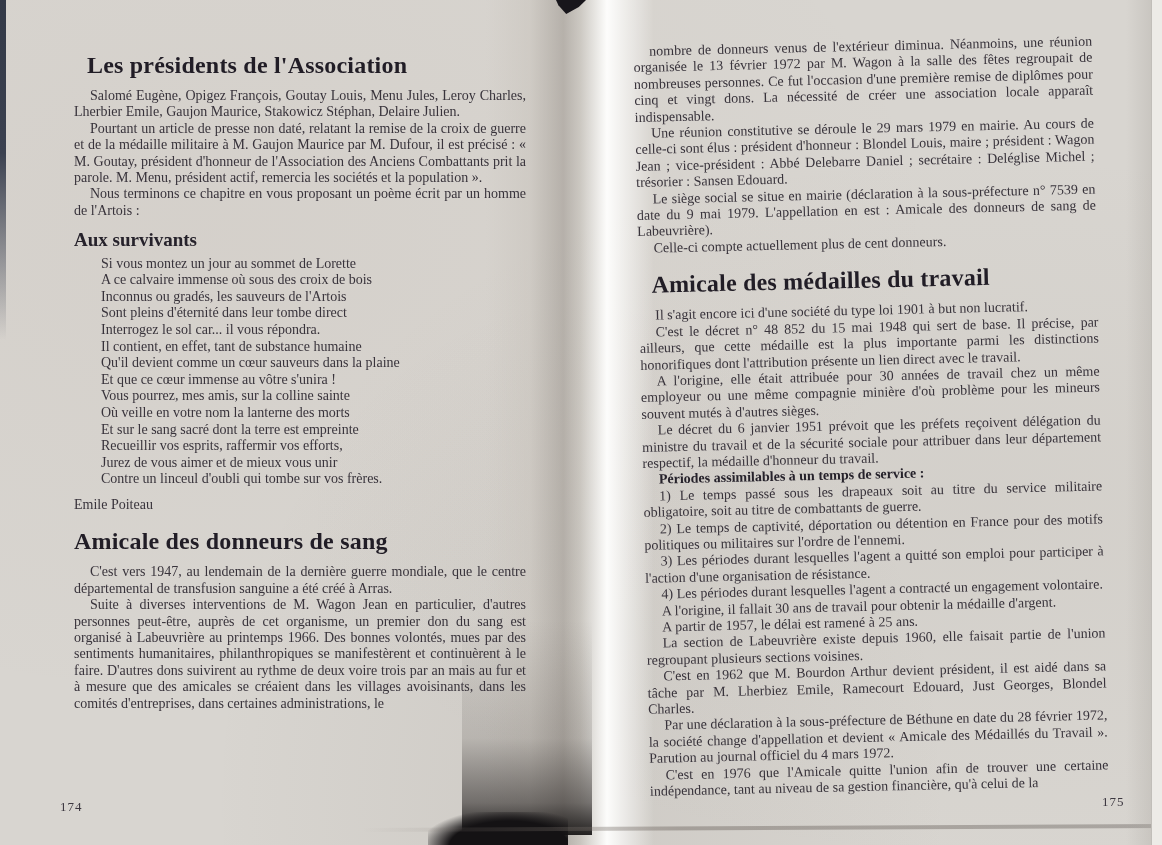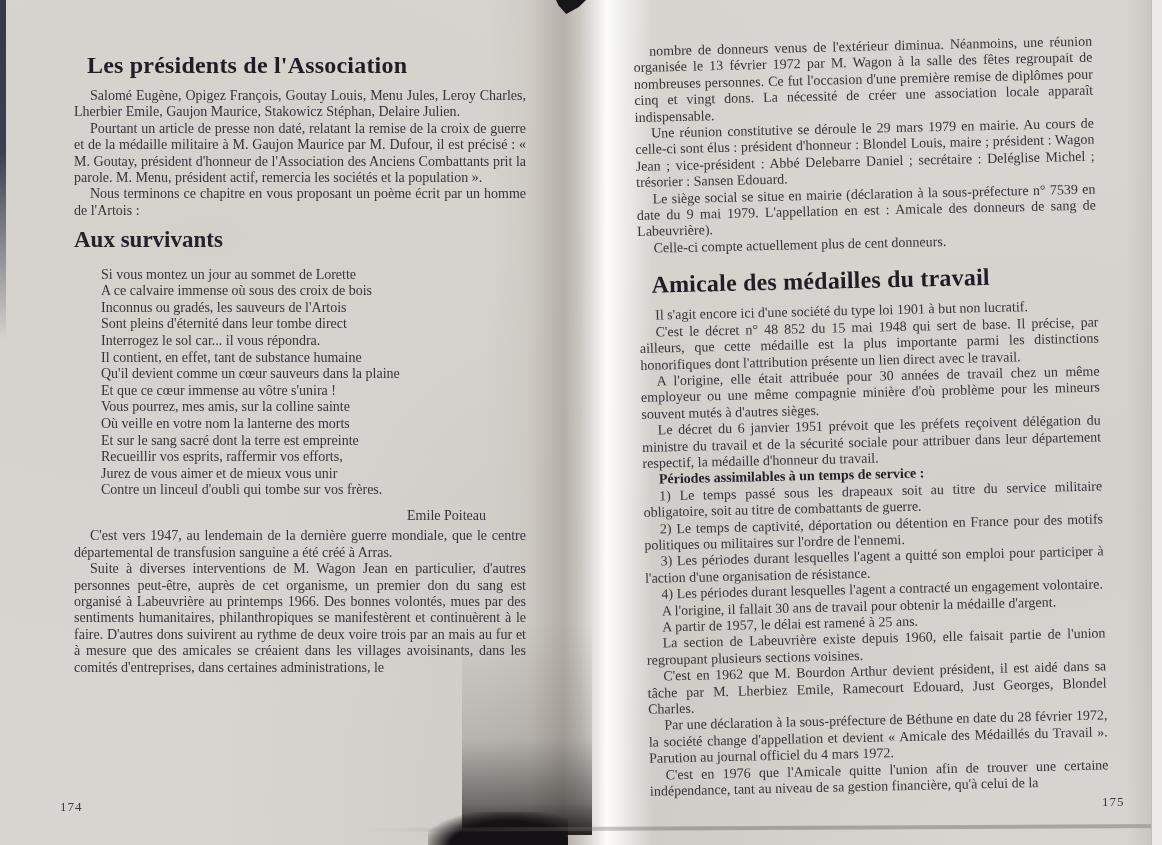--- a/index.html
+++ b/index.html
@@ -36,26 +36,26 @@
   .right-edge{position:absolute;right:0;top:0;width:10px;height:845px;
     background:#edebe7;border-left:1px solid #c1beb9;}
 
   .page{position:absolute;font-size:14px;line-height:16.4px;}
   .page-left{left:74px;top:52px;width:452px;}
   .page-right{left:633px;top:44px;width:459px;transform:rotate(-1.3deg);transform-origin:0 0;}
 
   .h1{font-size:24px;line-height:27px;font-weight:bold;color:#211d26;margin:0 0 9px 0;letter-spacing:0.2px;}
   .h1-indent{padding-left:13px;}
   .h1-later{margin-top:15px;}
-  .h2{font-size:23px;font-weight:bold;color:#26222b;margin:13px 0 18px 0;}
+  .h2{font-size:19px;font-weight:bold;color:#26222b;margin:13px 0 7px 0;}
   p{margin:0;text-indent:16px;text-align:justify;}
   .lead-bold{font-weight:bold;color:#26222b;}
   .poem{margin:3px 0 0 27px;}
   .poem-line{line-height:16.6px;}
-  .signature{text-align:right;padding-right:40px;margin:9px 0 4px 0;}
+  .signature{text-align:left;padding-right:40px;margin:9px 0 4px 0;}
   .pagenum{position:absolute;font-size:13px;letter-spacing:1px;color:#3c3740;}
   .pagenum-left{left:60px;top:799px;}
   .pagenum-right{left:1102px;top:794px;}
 </style>
 </head>
 <body>
 
 <div class="spread">
 
   <div class="texture"></div>
@@ -87,20 +87,21 @@
       <div class="poem-line">Et que ce cœur immense au vôtre s'unira !</div>
       <div class="poem-line">Vous pourrez, mes amis, sur la colline sainte</div>
       <div class="poem-line">Où veille en votre nom la lanterne des morts</div>
       <div class="poem-line">Et sur le sang sacré dont la terre est empreinte</div>
       <div class="poem-line">Recueillir vos esprits, raffermir vos efforts,</div>
       <div class="poem-line">Jurez de vous aimer et de mieux vous unir</div>
       <div class="poem-line">Contre un linceul d'oubli qui tombe sur vos frères.</div>
     </div>
     <div class="signature">Emile Poiteau</div>
 
+    <h1 class="h1 h1-later">Amicale des donneurs de sang</h1>
     <p>C'est vers 1947, au lendemain de la dernière guerre mondiale, que le centre départemental de transfusion sanguine a été créé à Arras.</p>
     <p>Suite à diverses interventions de M. Wagon Jean en particulier, d'autres personnes peut-être, auprès de cet organisme, un premier don du sang est organisé à Labeuvrière au printemps 1966. Des bonnes volontés, mues par des sentiments humanitaires, philanthropiques se manifestèrent et continuèrent à le faire. D'autres dons suivirent au rythme de deux voire trois par an mais au fur et à mesure que des amicales se créaient dans les villages avoisinants, dans les comités d'entreprises, dans certaines administrations, le</p>
   </div>
 
   <div class="page page-right">
     <p>nombre de donneurs venus de l'extérieur diminua. Néanmoins, une réunion organisée le 13 février 1972 par M. Wagon à la salle des fêtes regroupait de nombreuses personnes. Ce fut l'occasion d'une première remise de diplômes pour cinq et vingt dons. La nécessité de créer une association locale apparaît indispensable.</p>
     <p>Une réunion constitutive se déroule le 29 mars 1979 en mairie. Au cours de celle-ci sont élus : président d'honneur : Blondel Louis, maire ; président : Wagon Jean ; vice-président : Abbé Delebarre Daniel ; secrétaire : Deléglise Michel ; trésorier : Sansen Edouard.</p>
     <p>Le siège social se situe en mairie (déclaration à la sous-préfecture n° 7539 en date du 9 mai 1979. L'appellation en est : Amicale des donneurs de sang de Labeuvrière).</p>
     <p>Celle-ci compte actuellement plus de cent donneurs.</p>
 

